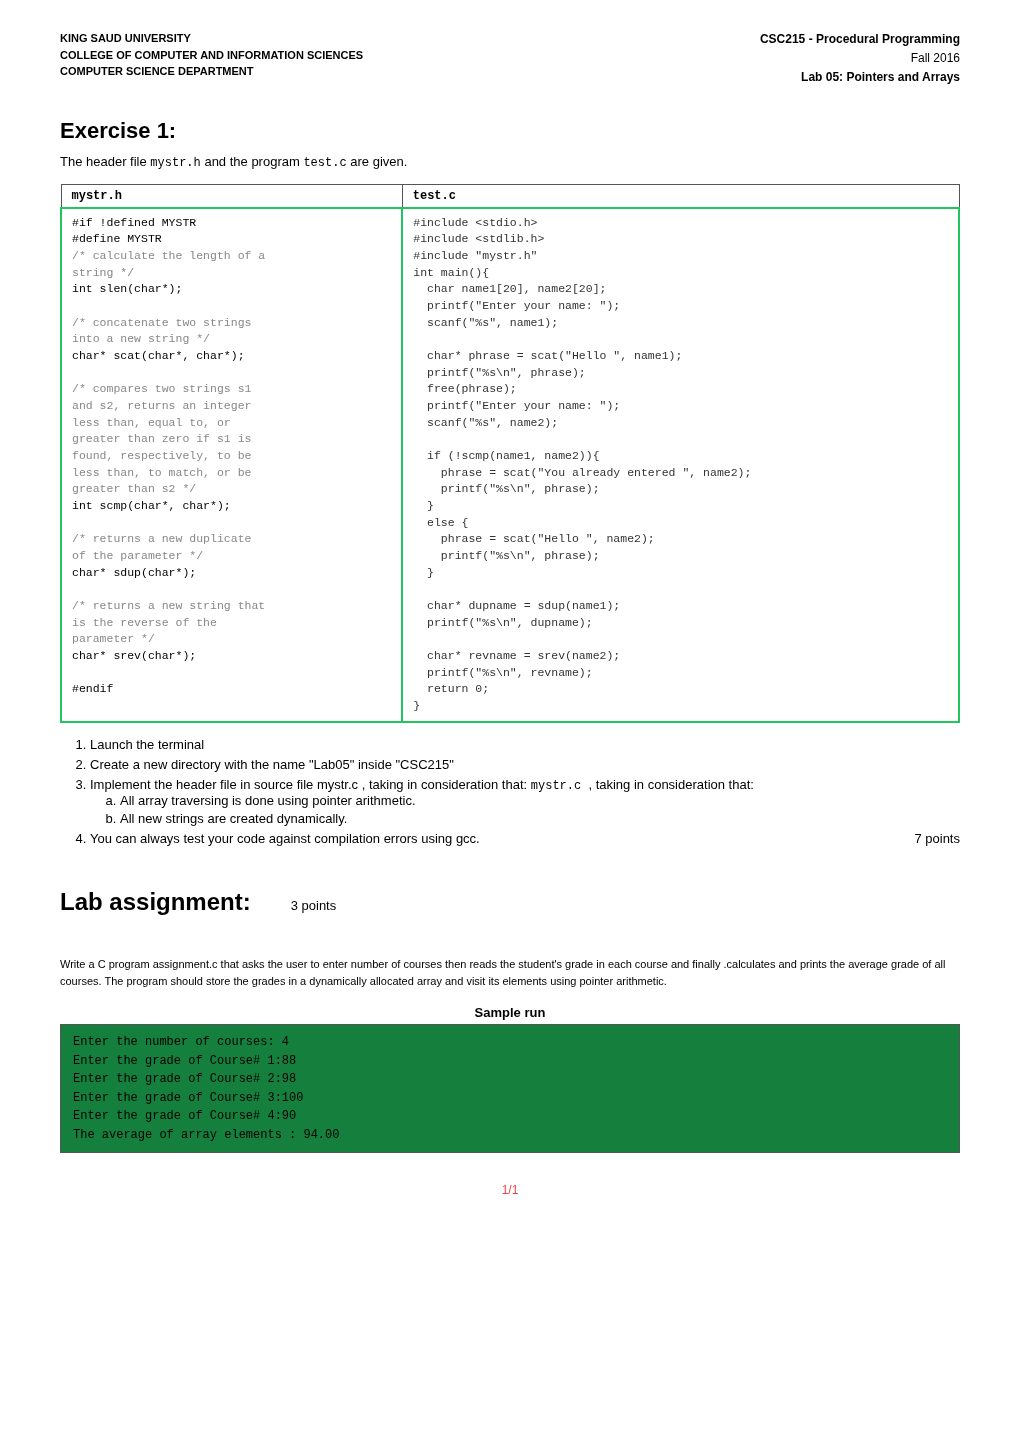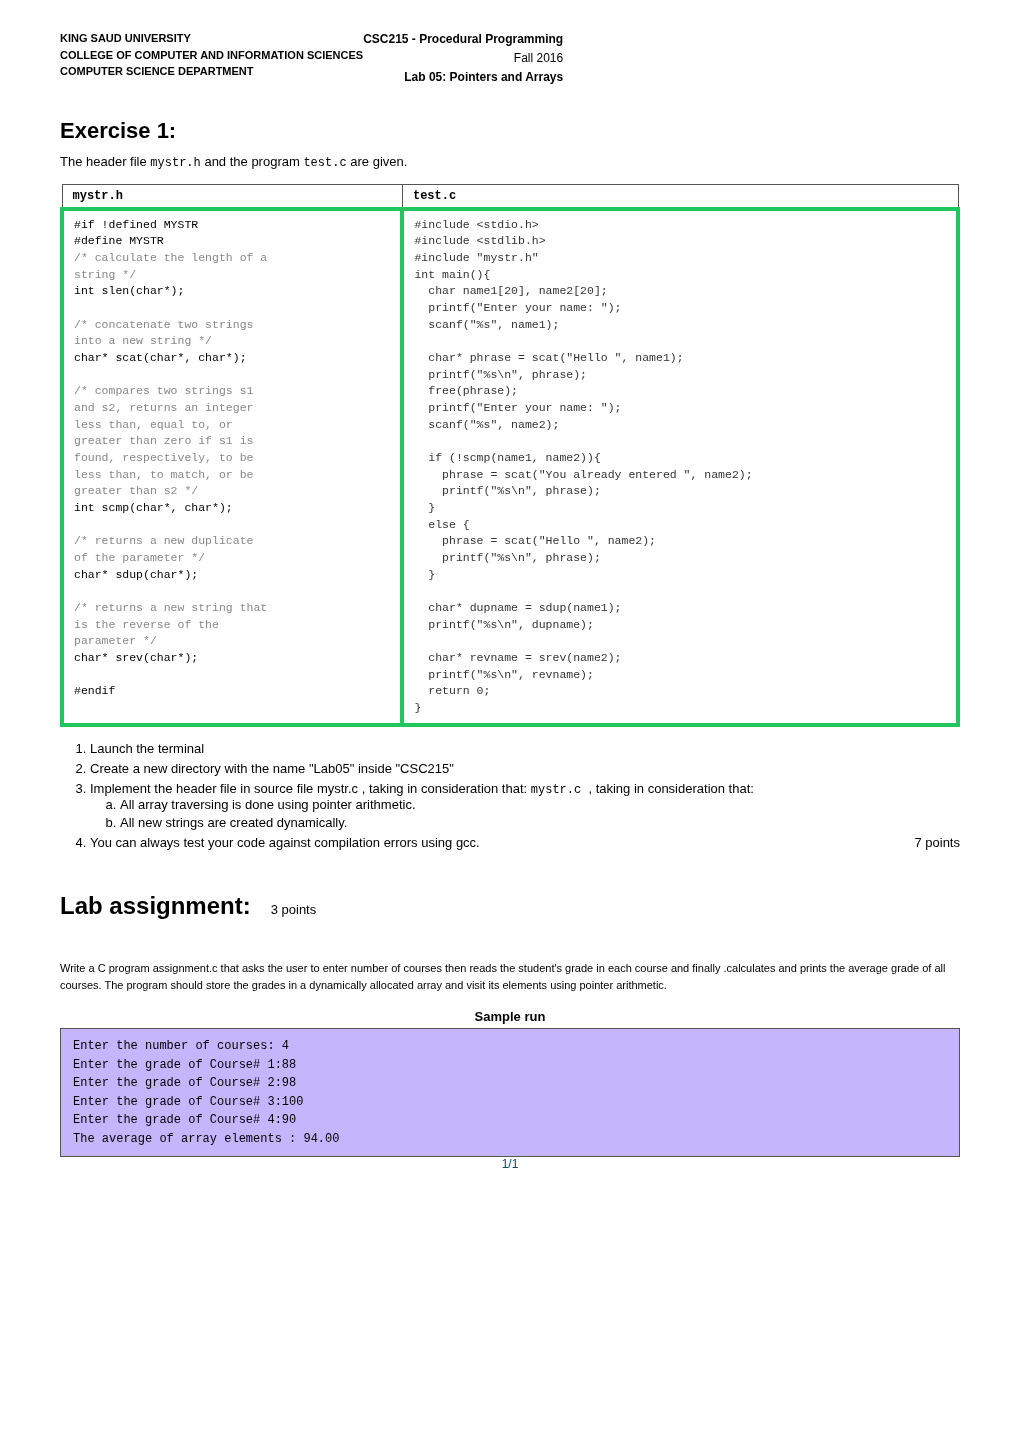--- a/index.html
+++ b/index.html
@@ -13,20 +13,21 @@
       padding: 0;
     }
     .page {
       width: 1020px;
       min-height: 1443px;
       padding: 30px 60px 40px 60px;
       position: relative;
     }
     .header {
       display: flex;
+      justify-content: space-between;
       margin-bottom: 30px;
       border-bottom: none;
     }
     .header-left {
       font-size: 11px;
       font-weight: bold;
       line-height: 1.5;
       text-transform: uppercase;
     }
     .header-right {
@@ -63,21 +64,21 @@
     }
     .code-table th {
       background: #fff;
       border: 1px solid #555;
       padding: 4px 10px;
       text-align: left;
       font-weight: bold;
       font-size: 12px;
     }
     .code-table td {
-      border: 4px solid #22c55e;
+      border: 2px solid #22c55e;
       padding: 6px 10px;
       vertical-align: top;
       color: #333;
     }
     .code-table td.left-col {
       width: 38%;
       color: #888;
     }
     .code-table td.right-col {
       width: 62%;
@@ -116,46 +117,47 @@
       font-size: 13px;
     }
     .lab-assignment-title {
       font-size: 24px;
       font-weight: bold;
       margin-bottom: 8px;
       margin-top: 20px;
     }
     .lab-assignment-points {
       font-size: 13px;
-      margin-left: 20px;
+      margin-left: 40px;
     }
     .lab-desc {
       font-size: 11px;
       line-height: 1.6;
       margin-bottom: 14px;
       margin-top: 32px;
     }
     .sample-run-title {
       font-weight: bold;
       font-size: 13px;
       margin-bottom: 4px;
       text-align: center;
     }
     .sample-run-box {
       border: 1px solid #555;
       padding: 8px 12px;
       font-family: 'Courier New', Courier, monospace;
       font-size: 12px;
       line-height: 1.55;
-      background: #c4b5fd;
+      background: #15803d;
     }
     .footer {
       text-align: center;
       font-size: 12px;
-      color: #0c4a6e;
+      margin-top: 30px;
+      color: #ef4444;
     }
     .lab-assign-header {
       display: flex;
       align-items: baseline;
     }
     .bold-inline {
       font-weight: bold;
     }
   </style>
 </head>

